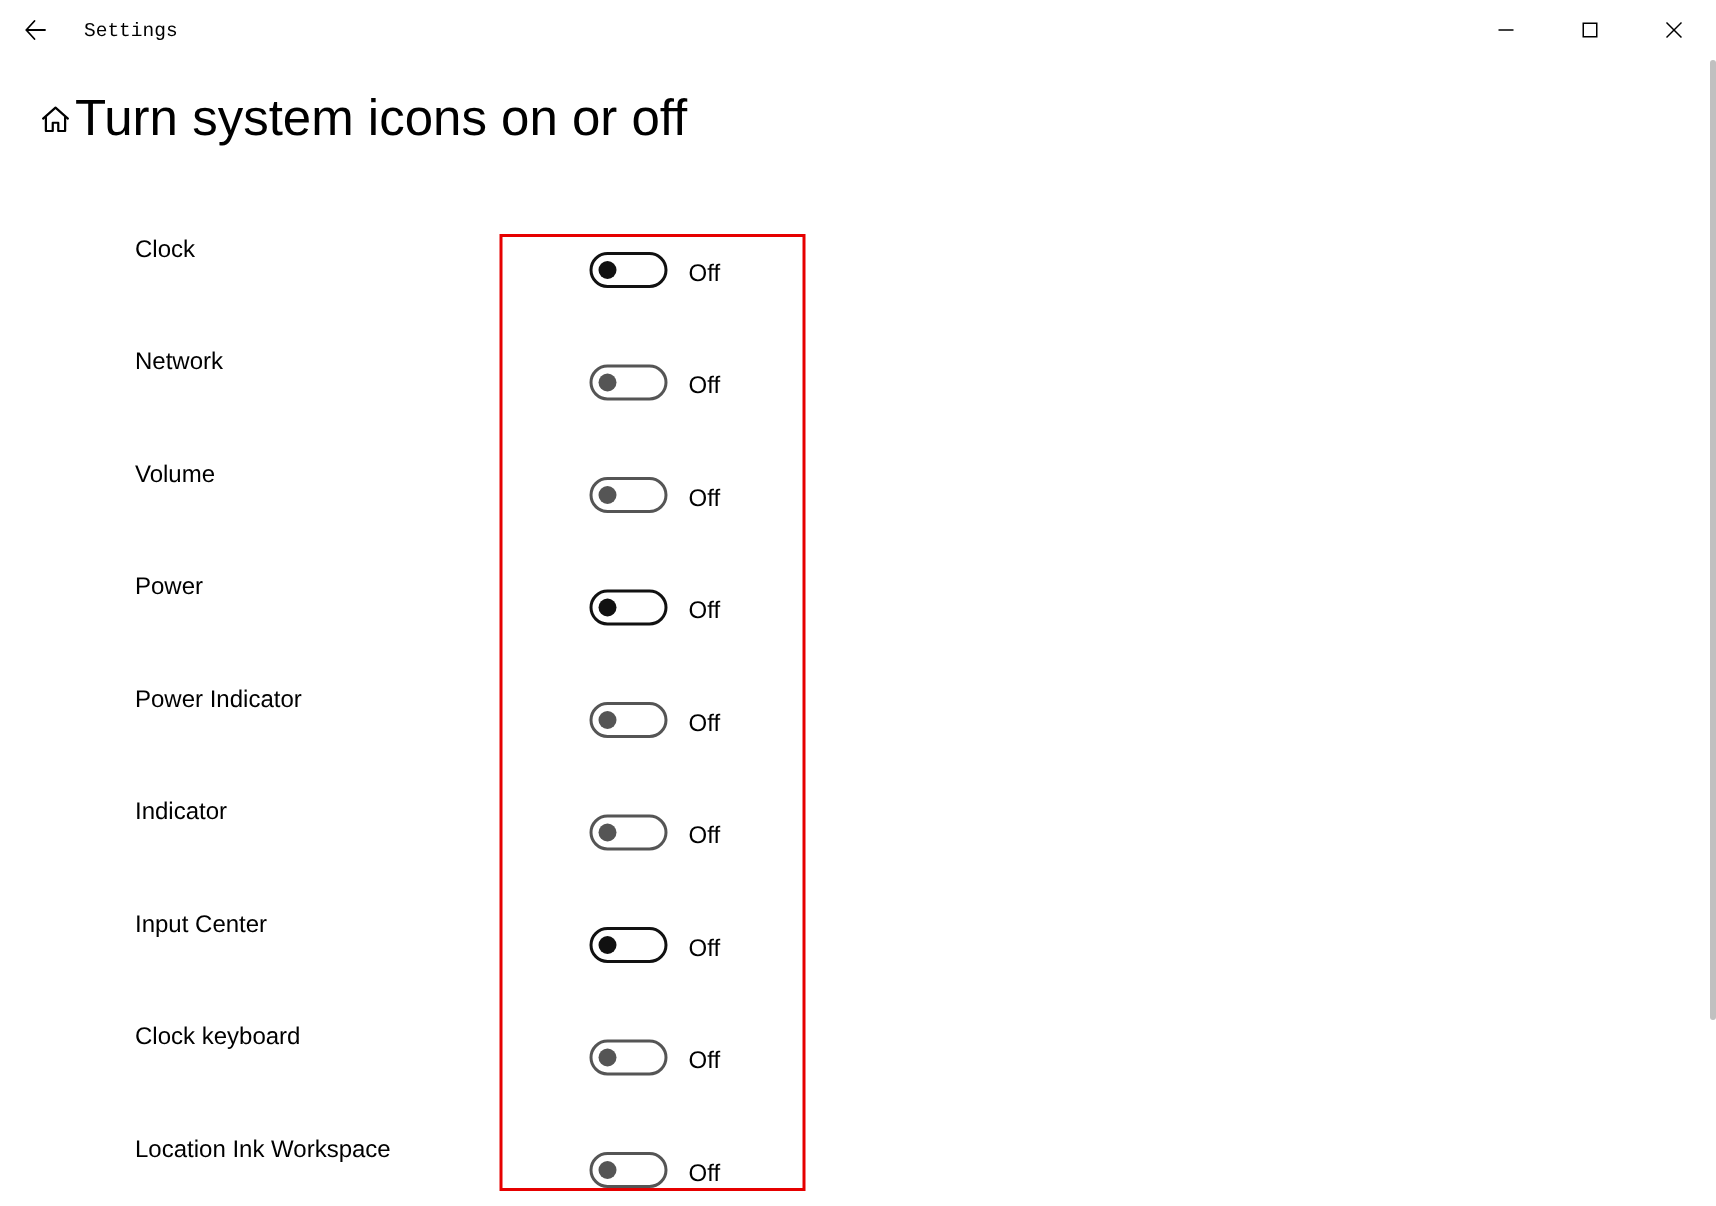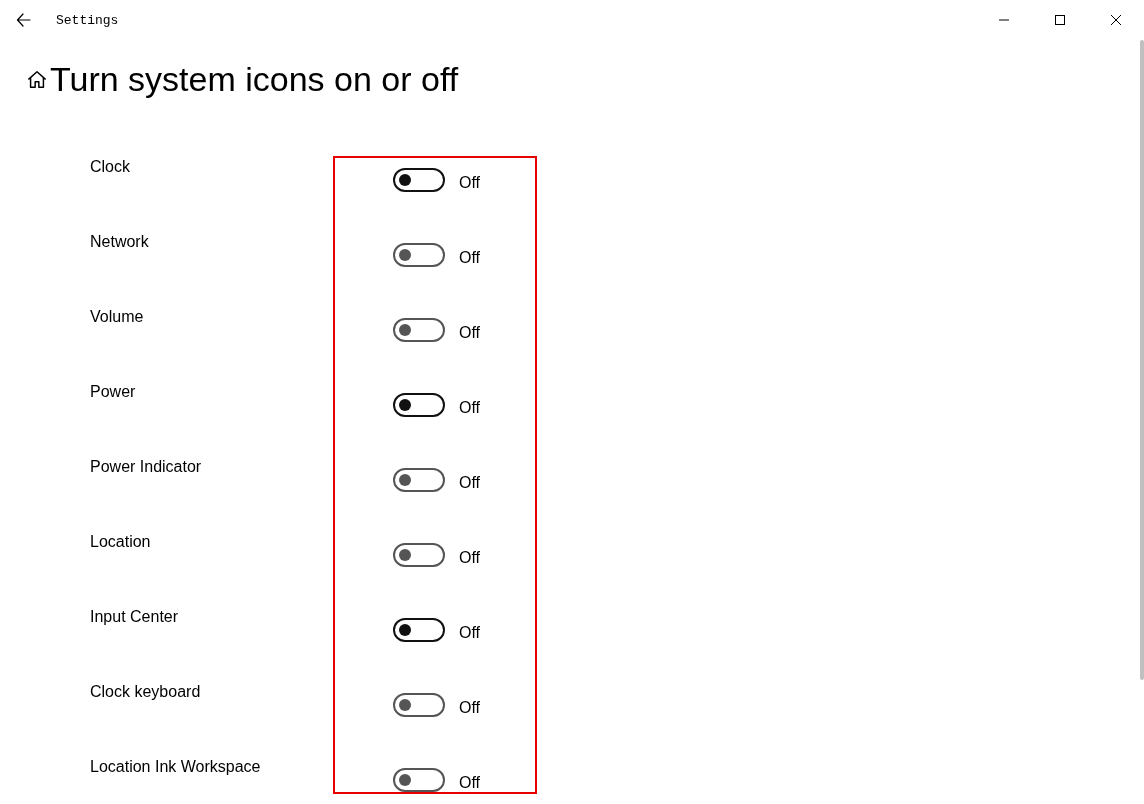--- a/index.html
+++ b/index.html
@@ -237,21 +237,21 @@
     <span class="row-label">Power Indicator</span>
     <div class="toggle-wrap">
       <div class="toggle dim">
           <div class="knob"></div>
         </div>
       <span class="state-text">Off</span>
     </div>
   </div>
 
   <div class="row">
-    <span class="row-label">Location</span>
+    <span class="row-label">Indicator</span>
     <div class="toggle-wrap">
       <div class="toggle dim">
           <div class="knob"></div>
         </div>
       <span class="state-text">Off</span>
     </div>
   </div>
 
   <div class="row">
     <span class="row-label">Input Center</span>

